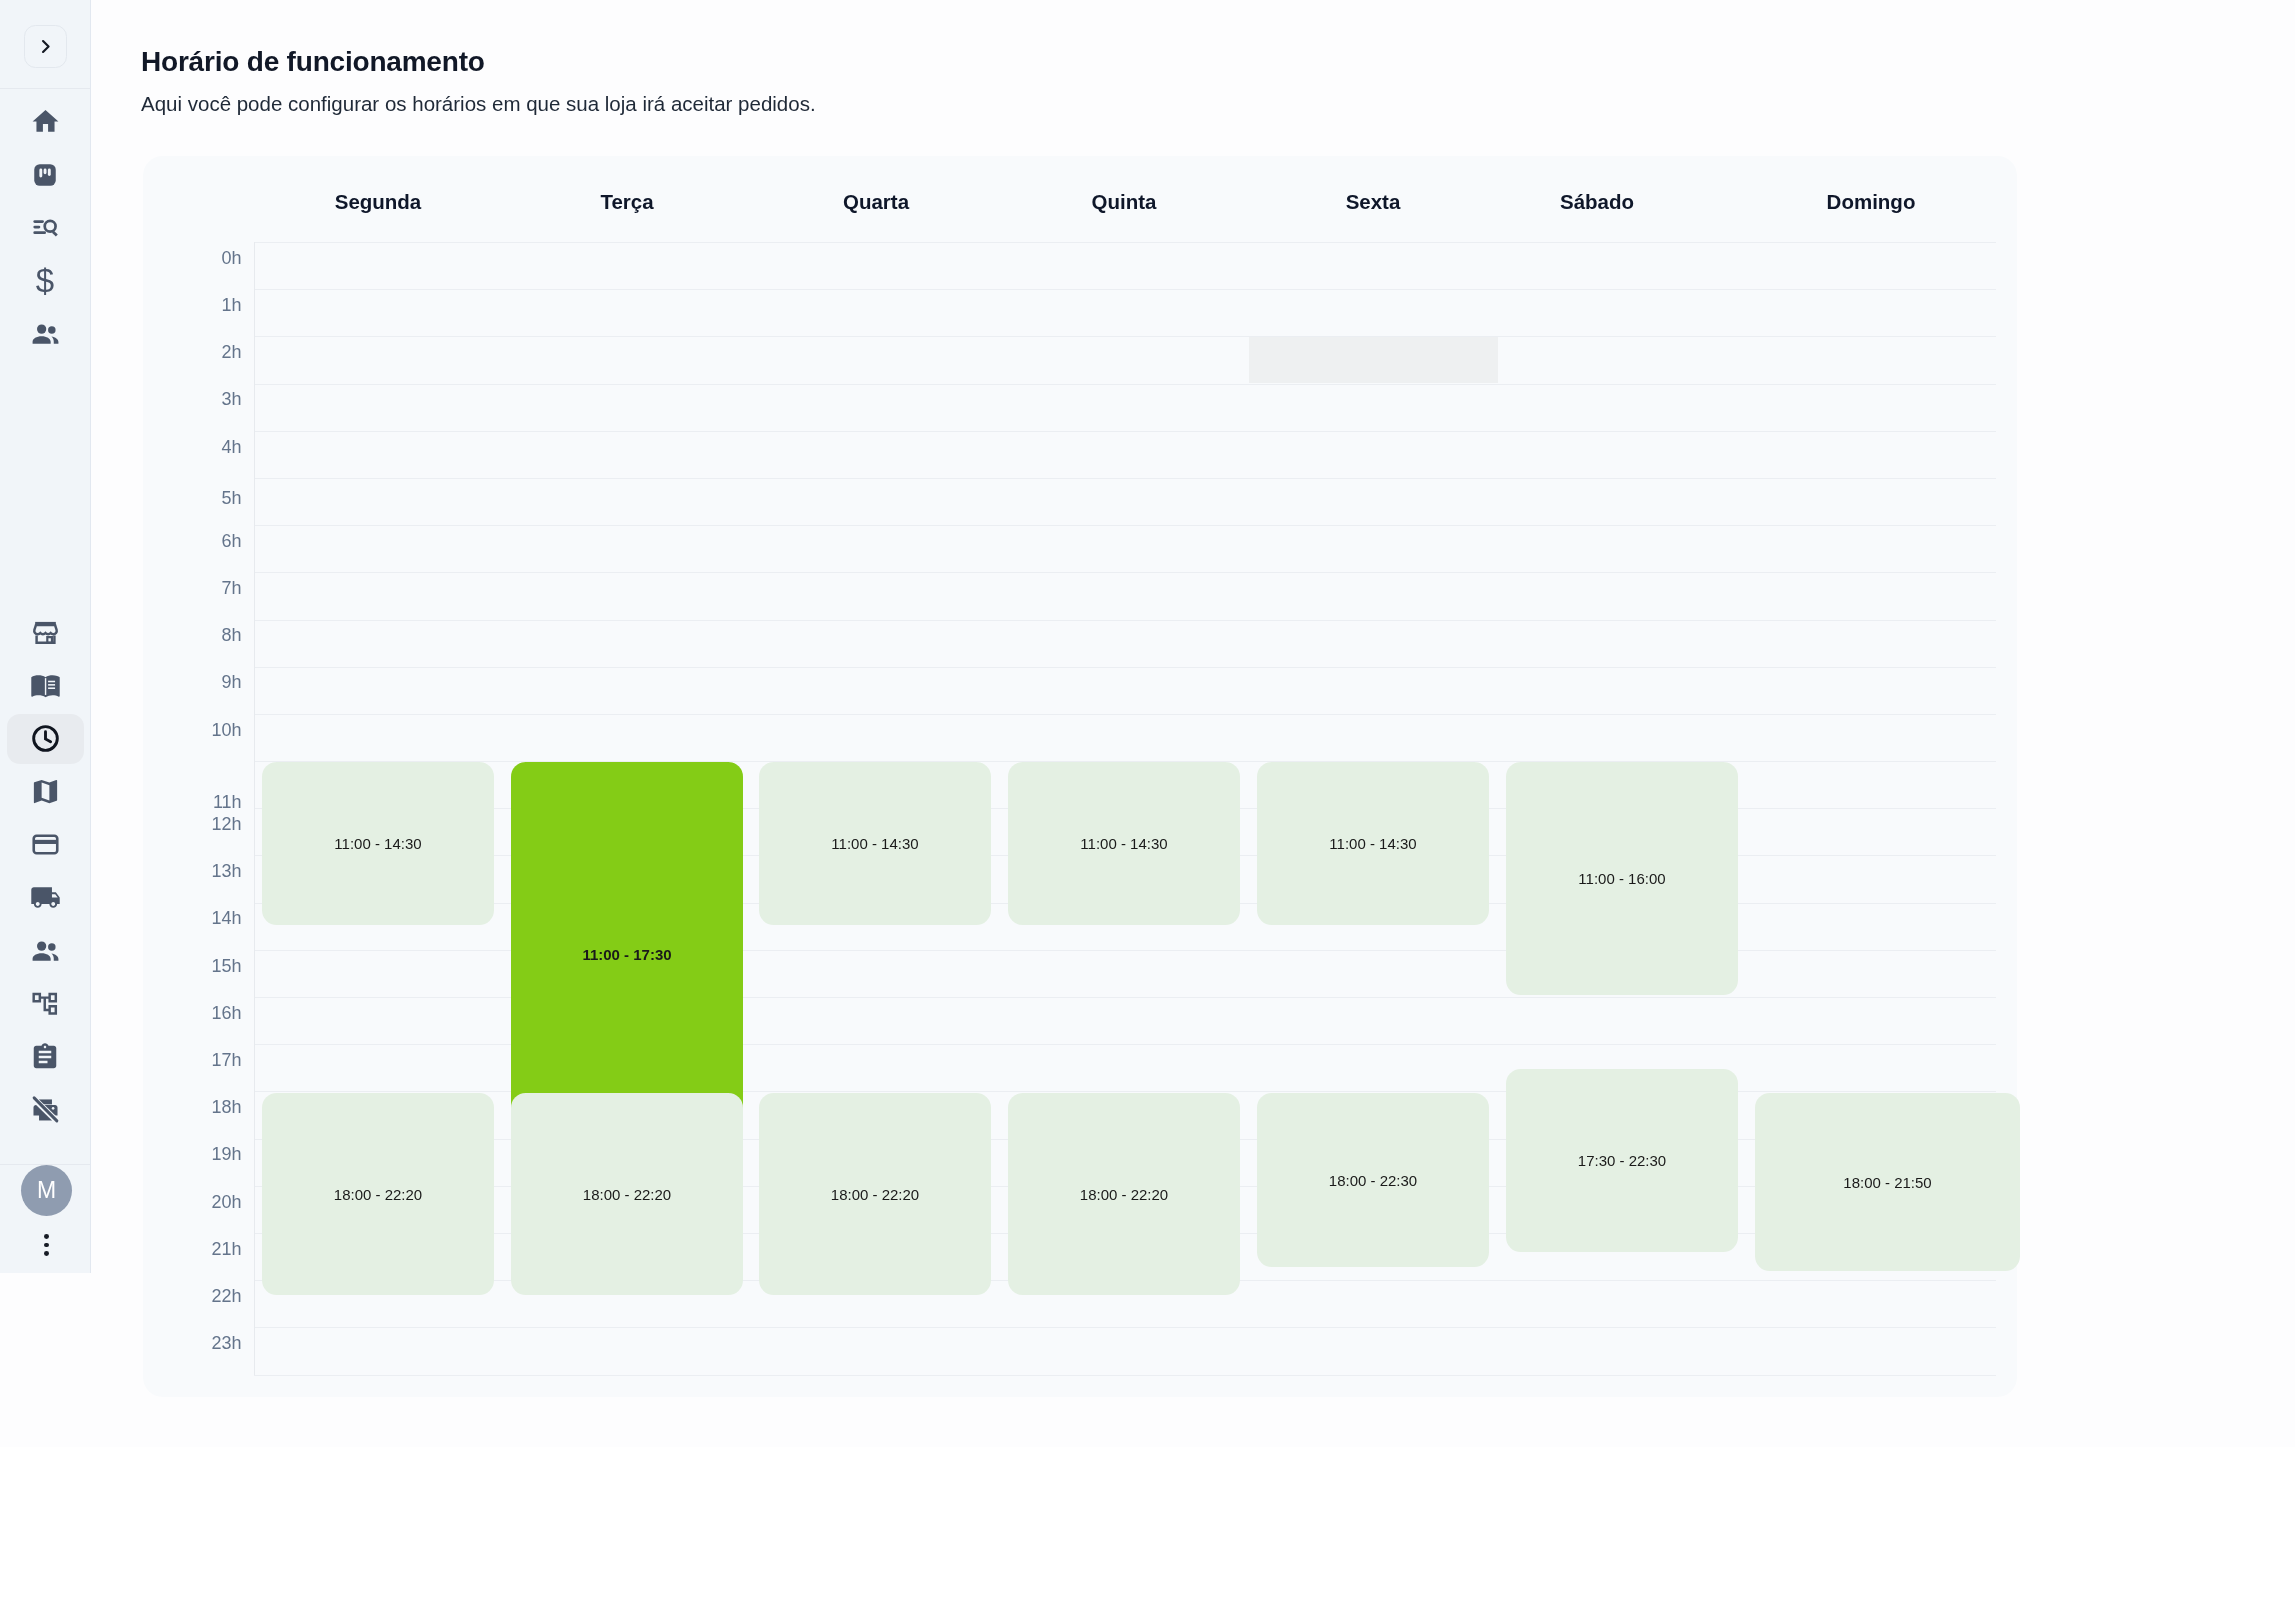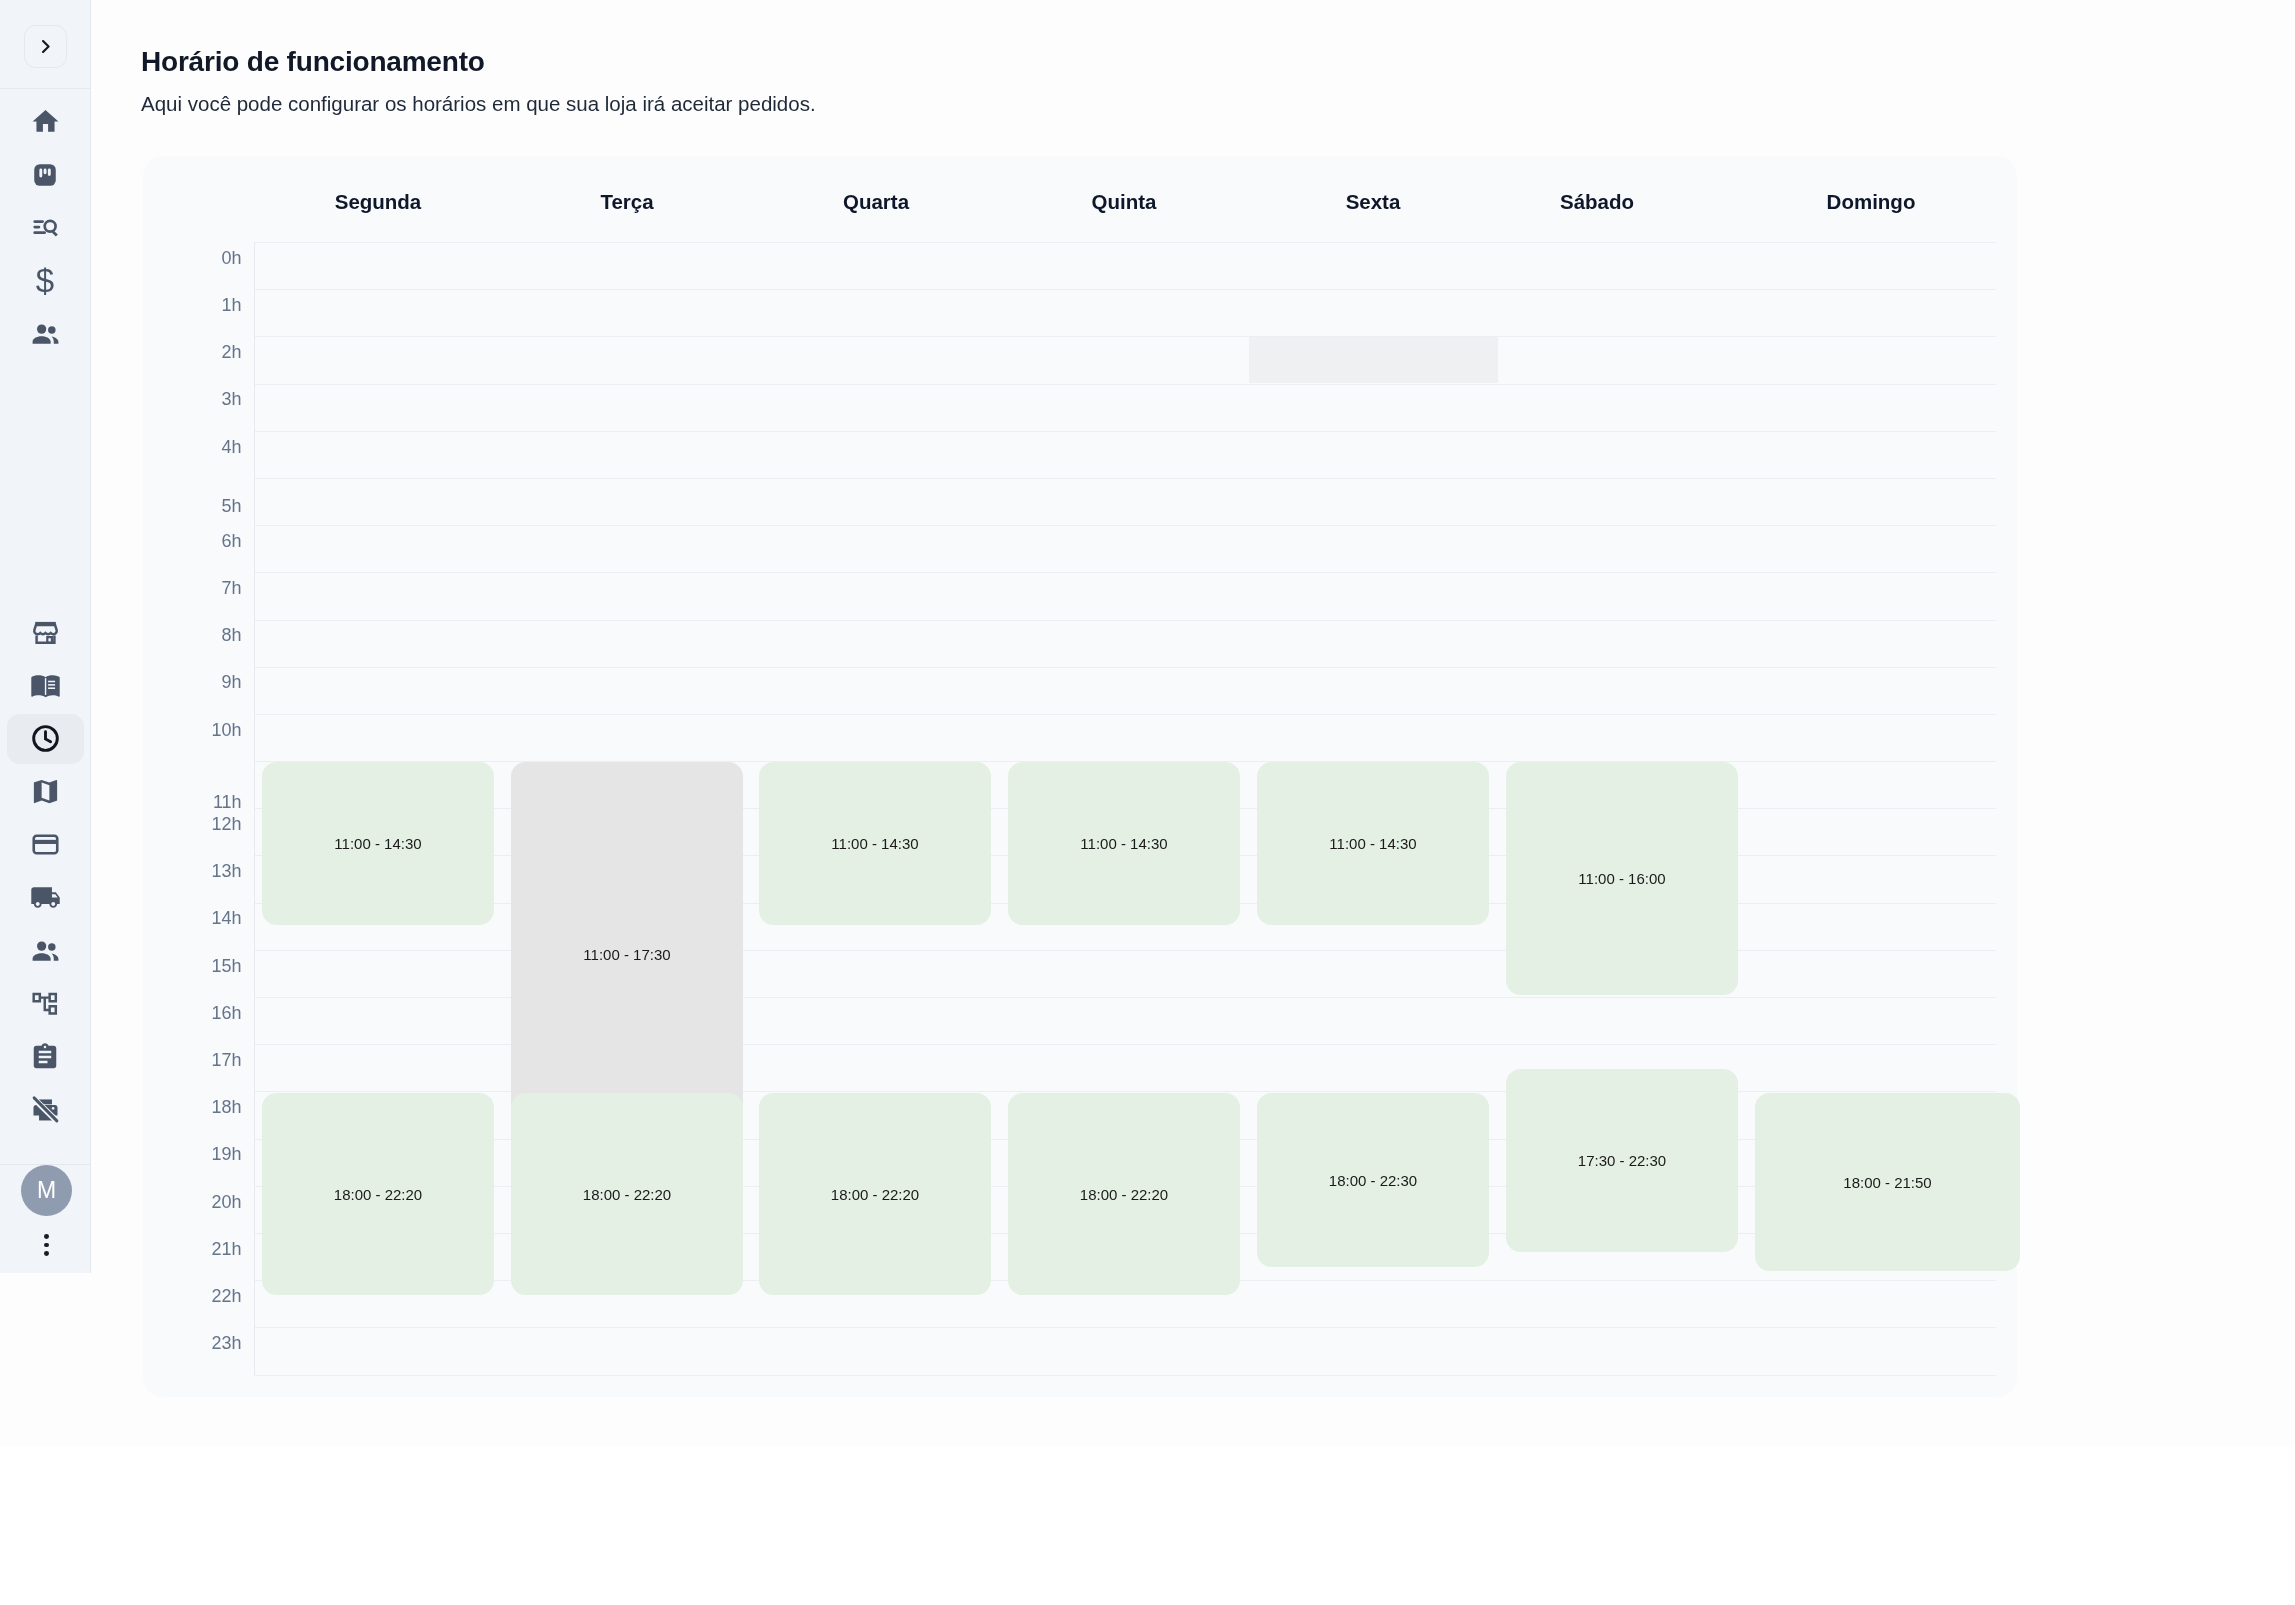--- a/index.html
+++ b/index.html
@@ -180,21 +180,21 @@
         <div class="hour-label" style="left: 1.6px; top: 92px;">0h</div>
         <div class="gridline-h" style="left: 111px; width: 1742px; top: 133px;"></div>
         <div class="hour-label" style="left: 1.6px; top: 139px;">1h</div>
         <div class="gridline-h" style="left: 111px; width: 1742px; top: 180px;"></div>
         <div class="hour-label" style="left: 1.6px; top: 186px;">2h</div>
         <div class="gridline-h" style="left: 111px; width: 1742px; top: 228px;"></div>
         <div class="hour-label" style="left: 1.6px; top: 233px;">3h</div>
         <div class="gridline-h" style="left: 111px; width: 1742px; top: 275px;"></div>
         <div class="hour-label" style="left: 1.6px; top: 281px;">4h</div>
         <div class="gridline-h" style="left: 111px; width: 1742px; top: 322px;"></div>
-        <div class="hour-label" style="left: 1.6px; top: 340px;">5h</div>
+        <div class="hour-label" style="left: 1.6px; top: 332px;">5h</div>
         <div class="gridline-h" style="left: 111px; width: 1742px; top: 369px;"></div>
         <div class="hour-label" style="left: 1.6px; top: 375px;">6h</div>
         <div class="gridline-h" style="left: 111px; width: 1742px; top: 416px;"></div>
         <div class="hour-label" style="left: 1.6px; top: 422px;">7h</div>
         <div class="gridline-h" style="left: 111px; width: 1742px; top: 464px;"></div>
         <div class="hour-label" style="left: 1.6px; top: 469px;">8h</div>
         <div class="gridline-h" style="left: 111px; width: 1742px; top: 511px;"></div>
         <div class="hour-label" style="left: 1.6px; top: 516px;">9h</div>
         <div class="gridline-h" style="left: 111px; width: 1742px; top: 558px;"></div>
         <div class="hour-label" style="left: 1.6px; top: 564px;">10h</div>
@@ -221,21 +221,21 @@
         <div class="gridline-h" style="left: 111px; width: 1742px; top: 1077px;"></div>
         <div class="hour-label" style="left: 1.6px; top: 1083px;">21h</div>
         <div class="gridline-h" style="left: 111px; width: 1742px; top: 1124px;"></div>
         <div class="hour-label" style="left: 1.6px; top: 1130px;">22h</div>
         <div class="gridline-h" style="left: 111px; width: 1742px; top: 1171px;"></div>
         <div class="hour-label" style="left: 1.6px; top: 1177px;">23h</div>
         <div class="gridline-h" style="left: 111px; width: 1742px; top: 1219px;"></div>
         <div class="gridline-v" style="left: 111px; top: 86px; height: 1133px;"></div>
         <div class="event" style="left: 119px; width: 232px; top: 606px; height: 163px; background: rgb(228, 240, 227);">11:00 - 14:30</div>
         <div class="event" style="left: 119px; width: 232px; top: 937px; height: 202px; background: rgb(228, 240, 227);">18:00 - 22:20</div>
-        <div class="event" style="left: 368px; width: 232px; top: 606px; height: 384px; background: #e5e5e5;">11:00 - 17:30</div>
+        <div class="event" style="left: 368px; width: 232px; top: 606px; height: 384px; background: #84cc16; font-weight: bold;">11:00 - 17:30</div>
         <div class="event" style="left: 368px; width: 232px; top: 937px; height: 202px; background: rgb(228, 240, 227);">18:00 - 22:20</div>
         <div class="event" style="left: 616px; width: 232px; top: 606px; height: 163px; background: rgb(228, 240, 227);">11:00 - 14:30</div>
         <div class="event" style="left: 616px; width: 232px; top: 937px; height: 202px; background: rgb(228, 240, 227);">18:00 - 22:20</div>
         <div class="event" style="left: 865px; width: 232px; top: 606px; height: 163px; background: rgb(228, 240, 227);">11:00 - 14:30</div>
         <div class="event" style="left: 865px; width: 232px; top: 937px; height: 202px; background: rgb(228, 240, 227);">18:00 - 22:20</div>
         <div class="event" style="left: 1114px; width: 232px; top: 606px; height: 163px; background: rgb(228, 240, 227);">11:00 - 14:30</div>
         <div class="event" style="left: 1114px; width: 232px; top: 937px; height: 174px; background: rgb(228, 240, 227);">18:00 - 22:30</div>
         <div class="event" style="left: 1363px; width: 232px; top: 606px; height: 233px; background: rgb(228, 240, 227);">11:00 - 16:00</div>
         <div class="event" style="left: 1363px; width: 232px; top: 913px; height: 183px; background: rgb(228, 240, 227);">17:30 - 22:30</div>
         <div class="event" style="left: 1612px; width: 265px; top: 937px; height: 178px; background: rgb(228, 240, 227);">18:00 - 21:50</div>

